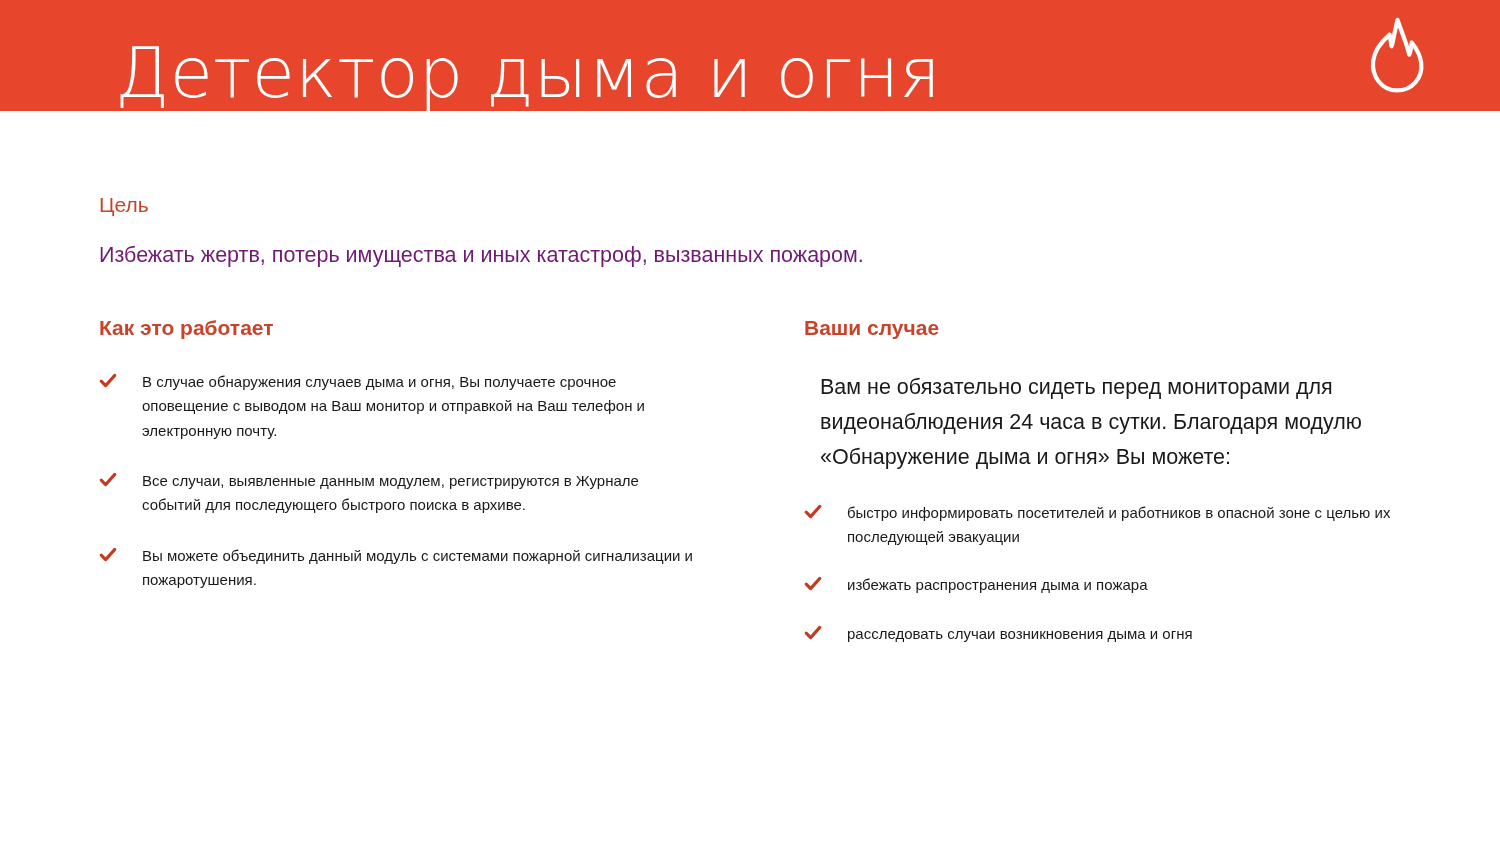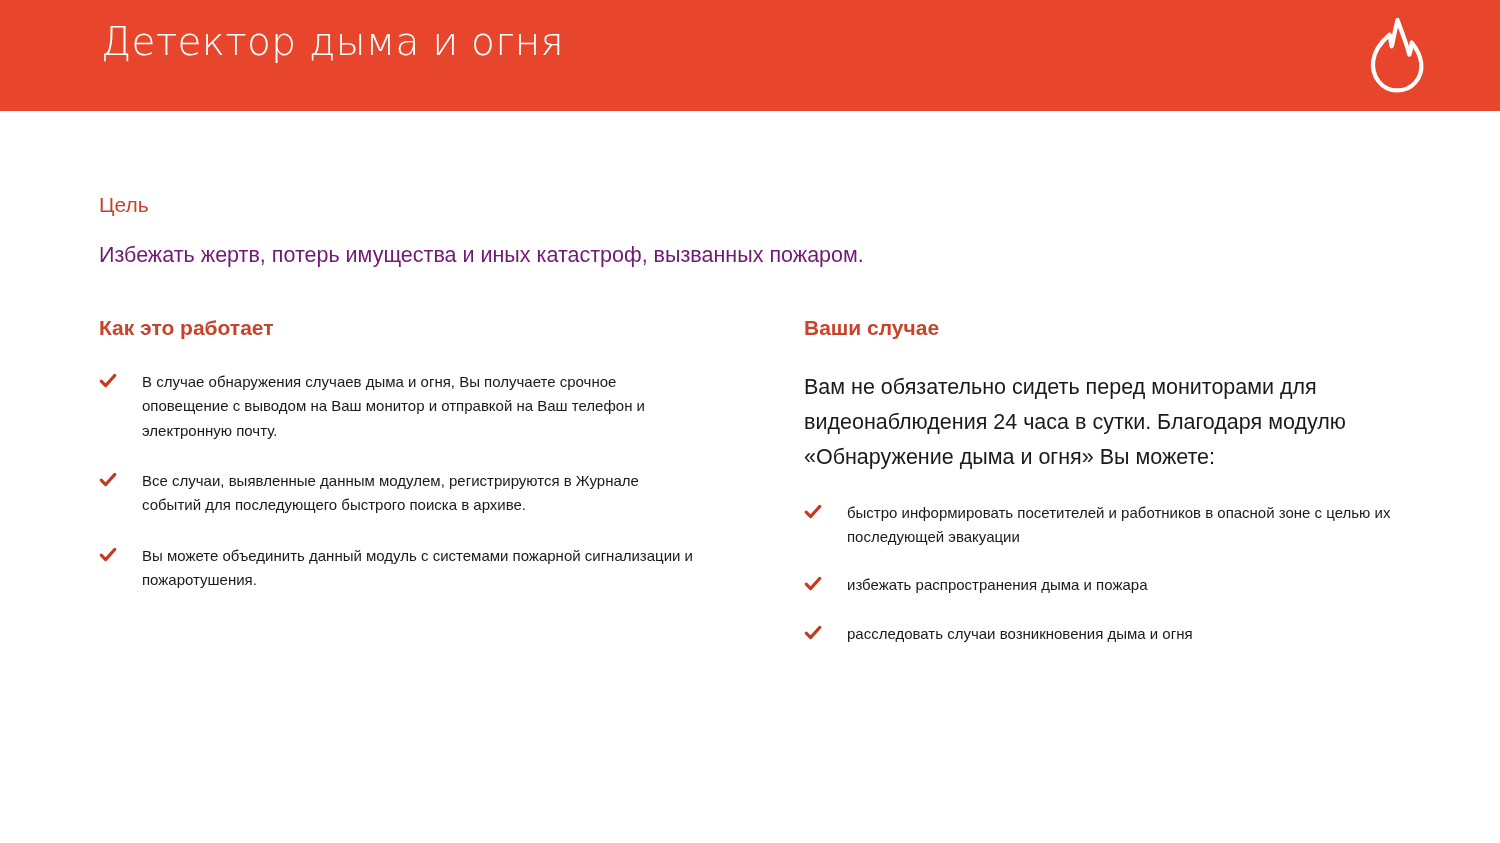--- a/index.html
+++ b/index.html
@@ -34,22 +34,22 @@
     width: 1500px;
     height: 111px;
     background: #E8462C;
     box-sizing: border-box;
   }
 
   .header-title {
     position: absolute;
     left: 99px;
     top: 19px;
-    margin: 2px;
-    font-size: 39px;
+    margin: 16px;
+    font-size: 70px;
     font-weight: 300;
     letter-spacing: 0.3px;
     color: #ffffff;
     line-height: 1.1;
     white-space: nowrap;
     font-family: "DejaVu Sans", "Liberation Sans", sans-serif;
   }
 
   .header-logo {
     position: absolute;
@@ -112,21 +112,21 @@
 
   .col-heading {
     margin: 0 0 30px 0;
     font-size: 21px;
     font-weight: 700;
     color: #C8432A;
     line-height: 1.15;
   }
 
   .col-intro {
-    margin: 0 0 26px 0;
+    margin: 0 0 26px 16px;
     font-size: 21.5px;
     font-weight: 400;
     color: #1a1a1a;
     line-height: 1.62;
   }
 
   
   .bullets {
     list-style: none;
     margin: 0;

